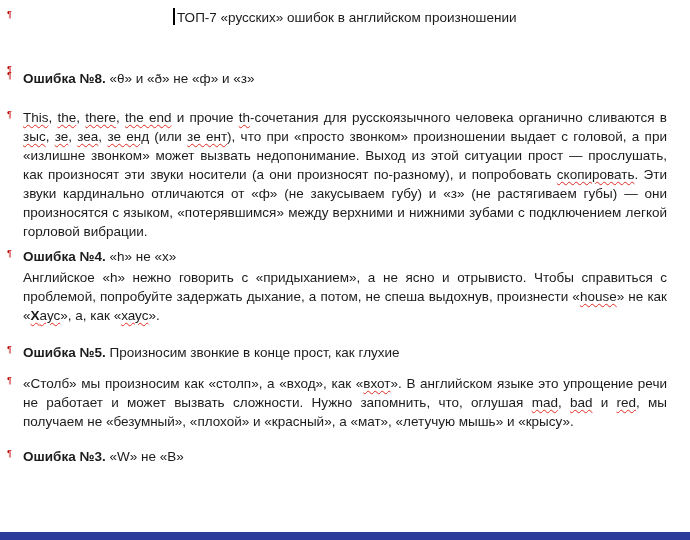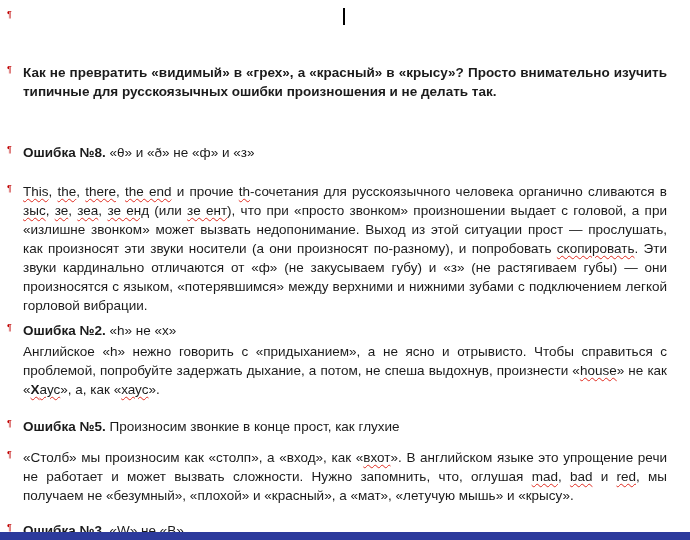--- a/index.html
+++ b/index.html
@@ -33,24 +33,24 @@
   .bottom-bar{
     position:absolute;left:0;right:0;bottom:0;height:8px;
     background:var(--bar,#2c3a9c);
   }
 </style>
 </head>
 <body>
 
 <div class="page">
   <div class="content">
-      <div class="block title" style="margin-top: 0px;"><span class="mark">¶</span><span class="caret"></span></div>
-      <div class="block intro" style="margin-top: 36px;"><span class="mark">¶</span><span class="b">Как не превратить «видимый» в «грех», а «красный» в «крысу»? Просто внимательно изучить типичные для русскоязычных ошибки произношения и не делать так.</span></div>
+      <div class="block title" style="margin-top: 0px;"><span class="mark">¶</span><span class="caret"></span><span>ТОП-7 «русских» ошибок в английском произношении</span></div>
+      <div class="block intro" style="margin-top: 36px;"><span class="mark">¶</span></div>
       <div class="block heading" style="margin-top: 42px;"><span class="mark">¶</span><span class="b">Ошибка №8.</span><span> «θ» и «ð» не «ф» и «з»</span></div>
       <div class="block para" style="margin-top: 20px;"><span class="mark">¶</span><span class="sp">This</span><span>, </span><span class="sp">the</span><span>, </span><span class="sp">there</span><span>, </span><span class="sp">the end</span><span> и прочие </span><span class="sp">th</span><span>-сочетания для русскоязычного человека органично сливаются в </span><span class="sp">зыс</span><span>, </span><span class="sp">зе</span><span>, </span><span class="sp">зеа</span><span>, </span><span class="sp">зе енд</span><span> (или </span><span class="sp">зе ент</span><span>), что при «просто звонком» произношении выдает с головой, а при «излишне звонком» может вызвать недопонимание. Выход из этой ситуации прост — прослушать, как произносят эти звуки носители (а они произносят по-разному), и попробовать </span><span class="sp">скопировать</span><span>. Эти звуки кардинально отличаются от «ф» (не закусываем губу) и «з» (не растягиваем губы) — они произносятся с языком, «потерявшимся» между верхними и нижними зубами с подключением легкой горловой вибрации.</span></div>
-      <div class="block heading" style="margin-top: 6px;"><span class="mark">¶</span><span class="b">Ошибка №2.</span><span> «h» не «х»</span></div>
+      <div class="block heading" style="margin-top: 6px;"><span class="mark">¶</span><span class="b">Ошибка №4.</span><span> «h» не «х»</span></div>
       <div class="block para" style="margin-top: 2px;"><span>Английское «h» нежно говорить с «придыханием», а не ясно и отрывисто. Чтобы справиться с проблемой, попробуйте задержать дыхание, а потом, не спеша выдохнув, произнести «</span><span class="sp">house</span><span>» не как «</span><span class="b sp">Х</span><span class="sp">аус</span><span>», а, как «</span><span class="sp">хаус</span><span>».</span></div>
       <div class="block heading" style="margin-top: 18px;"><span class="mark">¶</span><span class="b">Ошибка №5.</span><span> Произносим звонкие в конце прост, как глухие</span></div>
       <div class="block para" style="margin-top: 12px;"><span class="mark">¶</span><span>«Столб» мы произносим как «столп», а «вход», как «</span><span class="sp">вхот</span><span>». В английском языке это упрощение речи не работает и может вызвать сложности. Нужно запомнить, что, оглушая </span><span class="sp">mad</span><span>, </span><span class="sp">bad</span><span> и </span><span class="sp">red</span><span>, мы получаем не «безумный», «плохой» и «красный», а «мат», «летучую мышь» и «крысу».</span></div>
       <div class="block heading" style="margin-top: 16px;"><span class="mark">¶</span><span class="b">Ошибка №3.</span><span> «W» не «В»</span></div>
     </div>
   <div class="bottom-bar"></div>
 </div>
 
 </body></html>

